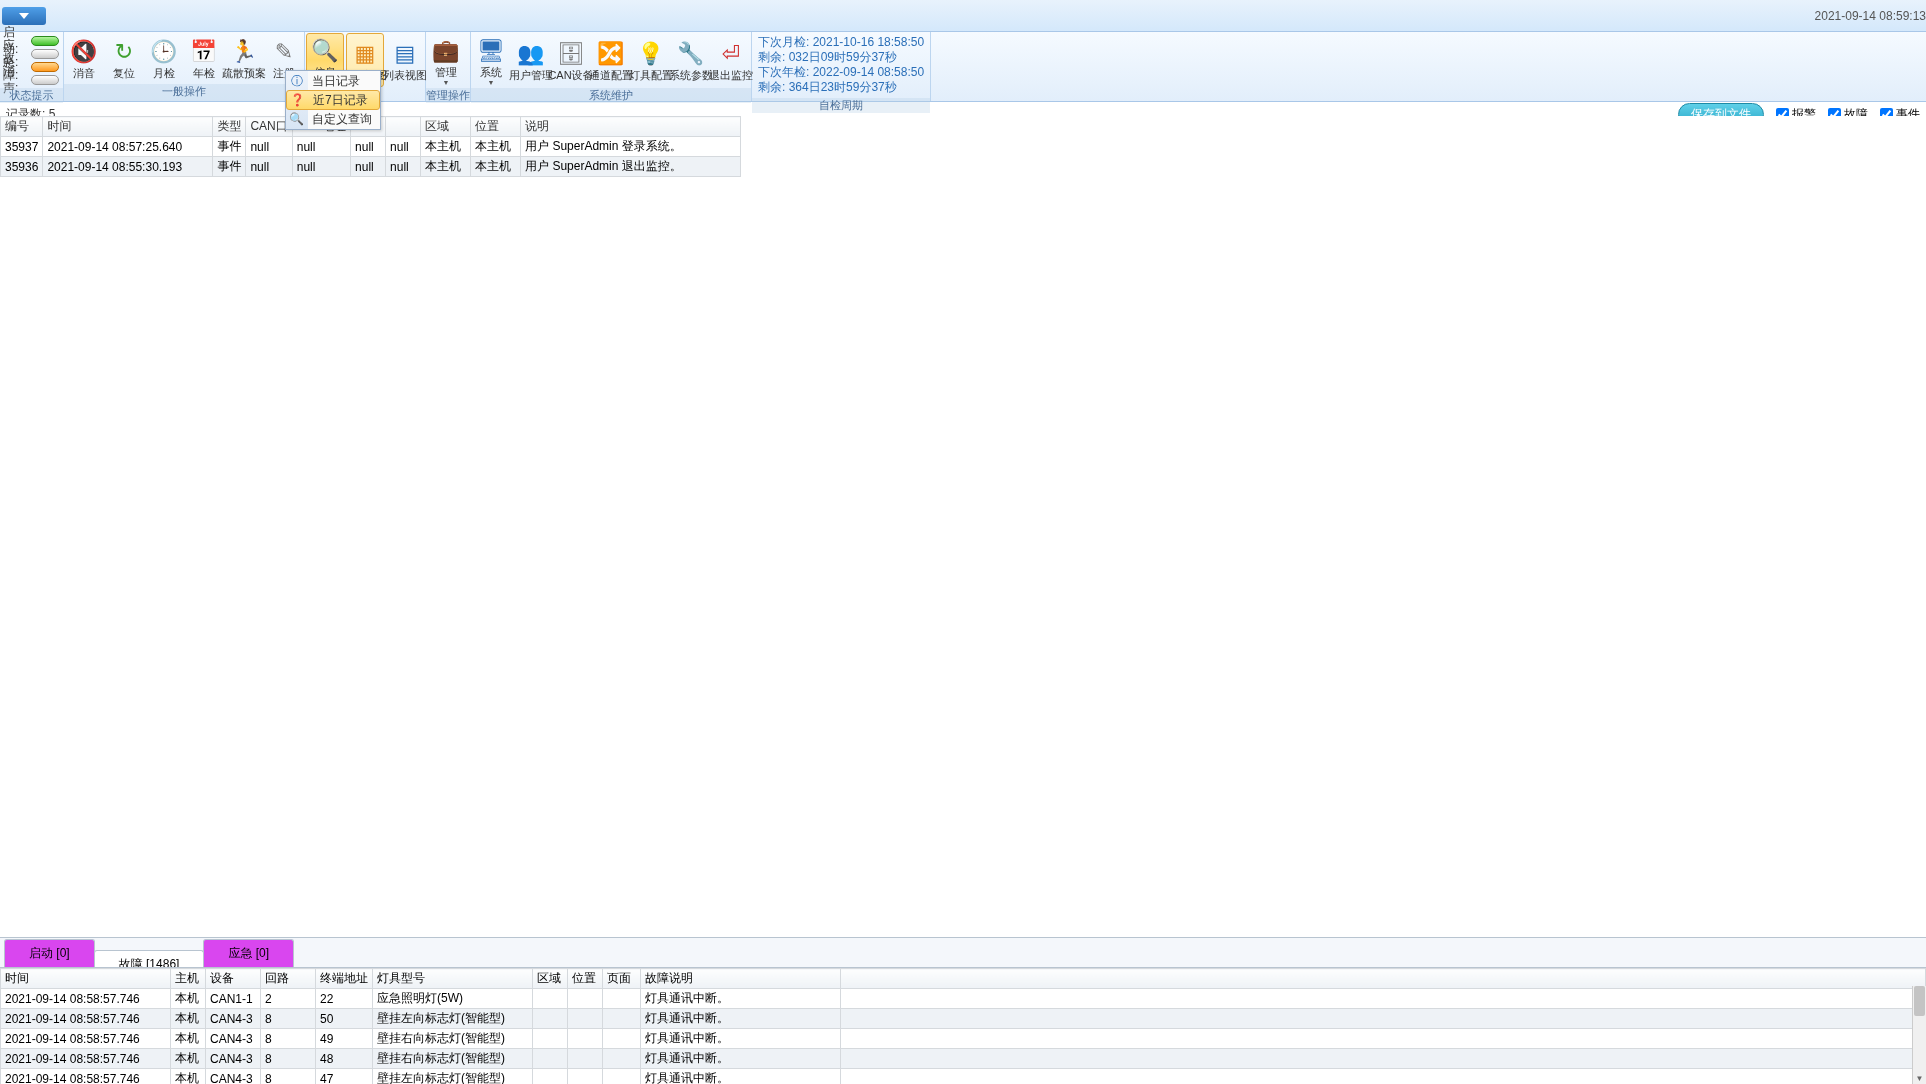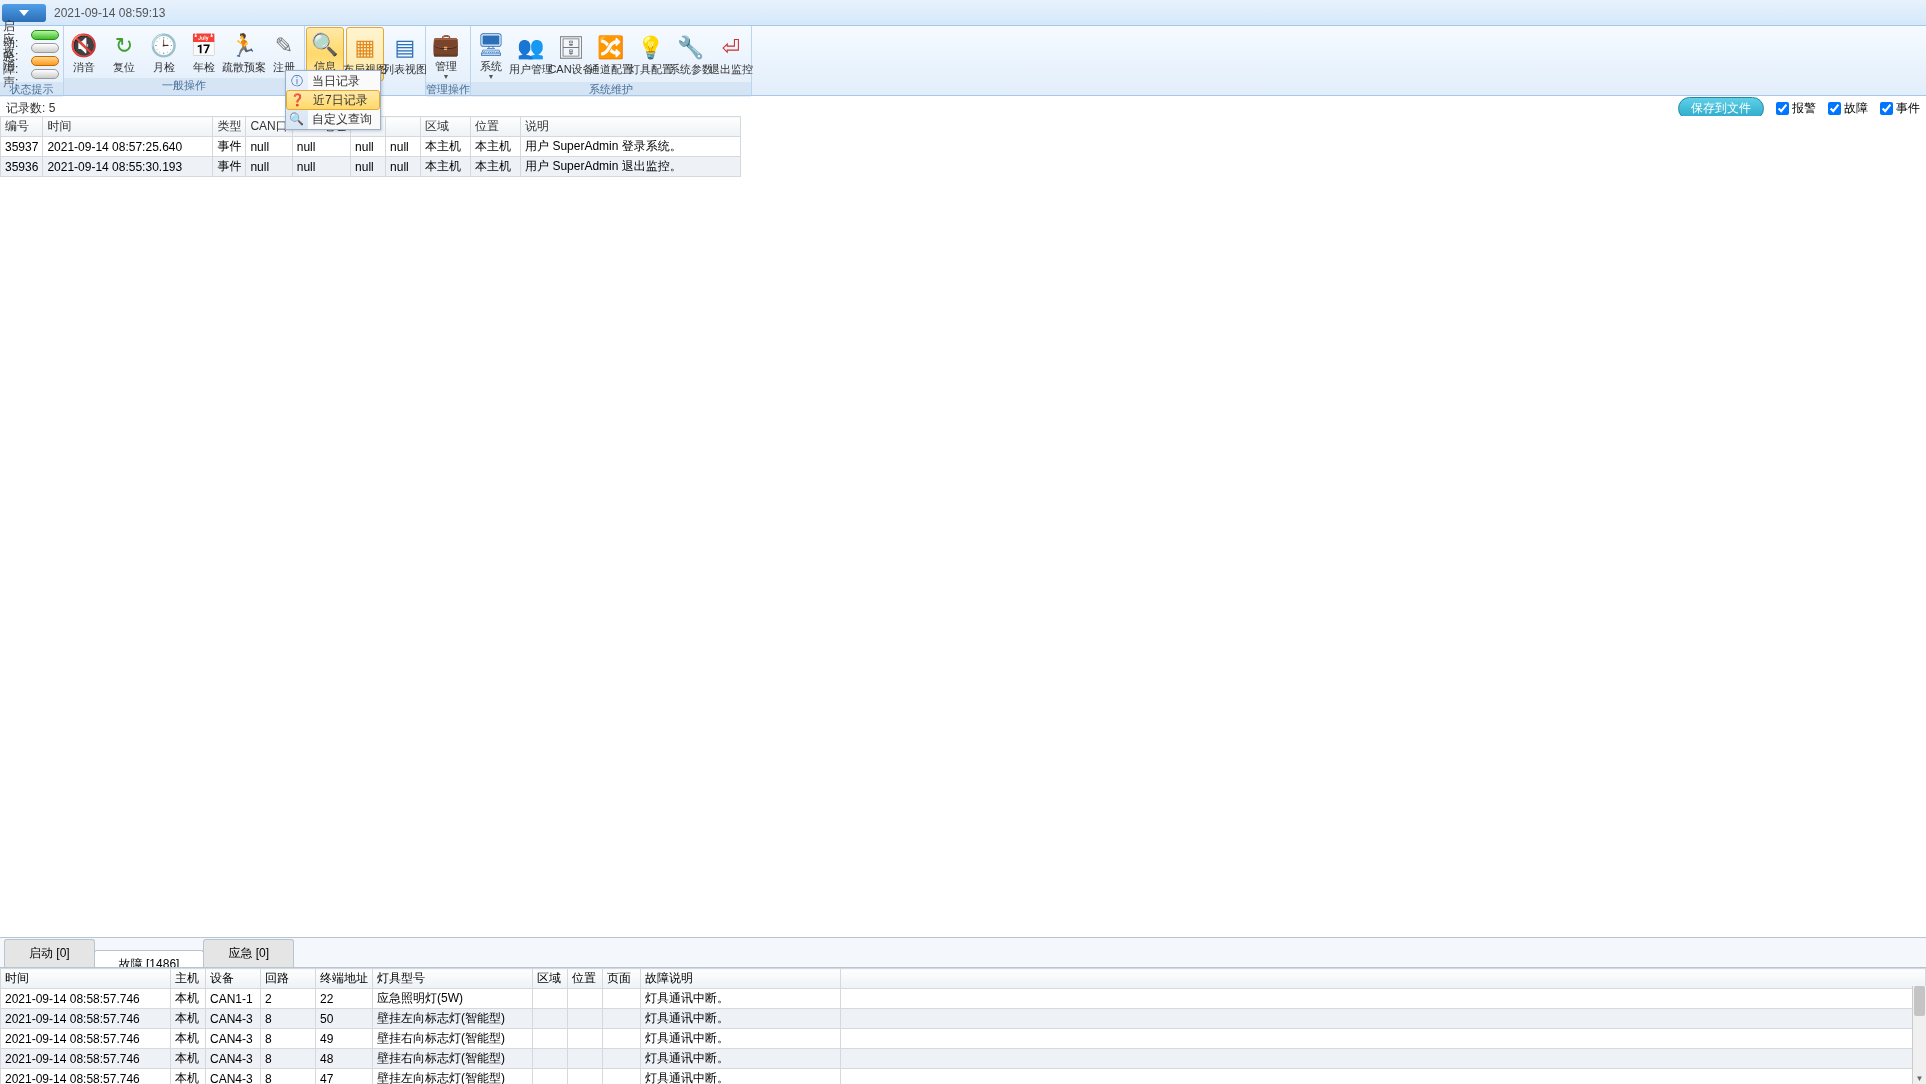--- a/index.html
+++ b/index.html
@@ -1,19 +1,19 @@
 <!DOCTYPE html>
 <html><head>
 <meta charset="utf-8">
 <style>
 * { box-sizing: border-box; margin: 0; padding: 0; font-family: "Microsoft YaHei", Arial, sans-serif; font-size: 12px; }
 body { background: #fff; overflow: hidden; width: 1926px; height: 1084px; }
 
 
-.titlebar { height: 26px; background: linear-gradient(#e8f2fc,#d4e8fb); display: flex; align-items: center; border-bottom: 1px solid #a9c7e8; }
+.titlebar { height: 32px; background: linear-gradient(#e8f2fc,#d4e8fb); display: flex; align-items: center; border-bottom: 1px solid #a9c7e8; justify-content: space-between; }
 .titlebar .logo-btn { width: 44px; height: 18px; margin: 1px 2px; background: linear-gradient(#4f9fe8,#2b6fb8); border-radius: 3px; display:flex; align-items:center; justify-content:center; }
 .titlebar .logo-btn svg { fill:#fff; }
 .titlebar .time { margin-left: 6px; color: #555; }
 
 
 .ribbon { height: 70px; background: linear-gradient(#f5faff,#e2eefb); border-bottom: 1px solid #a9c7e8; display: flex; position: relative; }
 .ribbon-group { border-right: 1px solid #bcd5ef; display: flex; flex-direction: column; }
 .ribbon-group .buttons { flex: 1; display: flex; align-items: stretch; }
 .ribbon-group .caption { height: 17px; text-align: center; color: #4a6e98; font-size: 11px; background: rgba(180,205,230,.3); }
 .rbtn { width: 38px; display: flex; flex-direction: column; align-items: center; justify-content: center; padding-top: 3px; border: 1px solid transparent; border-radius: 3px; margin: 1px; cursor: pointer; }
@@ -50,21 +50,21 @@
 
 .table-wrap { position:absolute; top:116px; left:0; right:0; bottom:147px; overflow:hidden; background:#fff; }
 table.main { border-collapse:collapse; width:auto; }
 table.main th, table.main td { border:1px solid #d5d9dd; padding:1px 4px; text-align:left; font-size:12px; height:16px; white-space:nowrap; }
 table.main th { background:linear-gradient(#fdfefe,#eef2f6); color:#333; font-weight:normal; }
 table.main tr.alt td { background:#eef2f6; }
 table.main td.desc { min-width:200px; }
 
 
 .bottom-tabs { position:absolute; left:0; right:0; bottom:117px; height:30px; border-top:1px solid #b8c4d0; display:flex; align-items:flex-end; background:#f4f7fb; }
-.bottom-tabs .tab { border:1px solid #b8c4d0; border-bottom:none; padding:5px 24px; margin-left:-1px; background:#e5e5e5; cursor:pointer; border-top-left-radius:3px; border-top-right-radius:3px; }
+.bottom-tabs .tab { border:1px solid #b8c4d0; border-bottom:none; padding:5px 24px; margin-left:-1px; background:#d946ef; cursor:pointer; border-top-left-radius:3px; border-top-right-radius:3px; }
 .bottom-tabs .tab:first-child { margin-left:4px; }
 .bottom-tabs .tab.active { background:#fff; font-weight:normal; position:relative; top:11px; }
 
 
 .bottom-grid { position:absolute; left:0; right:0; bottom:0; height:117px; border-top:1px solid #b8c4d0; overflow:hidden; }
 table.btm { border-collapse:collapse; width:100%; }
 table.btm th, table.btm td { border:1px solid #d5d9dd; padding:1px 4px; text-align:left; font-size:12px; height:16px; white-space:nowrap; }
 table.btm th { background:linear-gradient(#fdfefe,#eef2f6); font-weight:normal; }
 table.btm tr.alt td { background:#eef2f6; }
 .bottom-grid .vscroll { position:absolute; right:0; top:18px; bottom:0; width:14px; background:#f0f0f0; border-left:1px solid #ccc; }
@@ -200,20 +200,31 @@
           <span class="lbl">系统参数</span>
         </div>
       <div class="rbtn">
           <span class="ico c-red">⏎</span>
           <span class="lbl">退出监控</span>
         </div>
     </div>
     <div class="caption">系统维护</div>
   </div>
 
+  <div class="ribbon-group">
+    <div class="buttons">
+      <div class="cycle">
+        <div>下次月检: 2021-10-16 18:58:50</div>
+        <div>剩余: 032日09时59分37秒</div>
+        <div>下次年检: 2022-09-14 08:58:50</div>
+        <div>剩余: 364日23时59分37秒</div>
+      </div>
+    </div>
+    <div class="caption">自检周期</div>
+  </div>
 </div>
 
 <div class="dropdown">
   <div class="side"></div>
   <div class="item">
       <span class="ic c-blue">ⓘ</span>
       <span class="tx">当日记录</span>
     </div>
   <div class="item sel">
       <span class="ic c-orange">❓</span>

